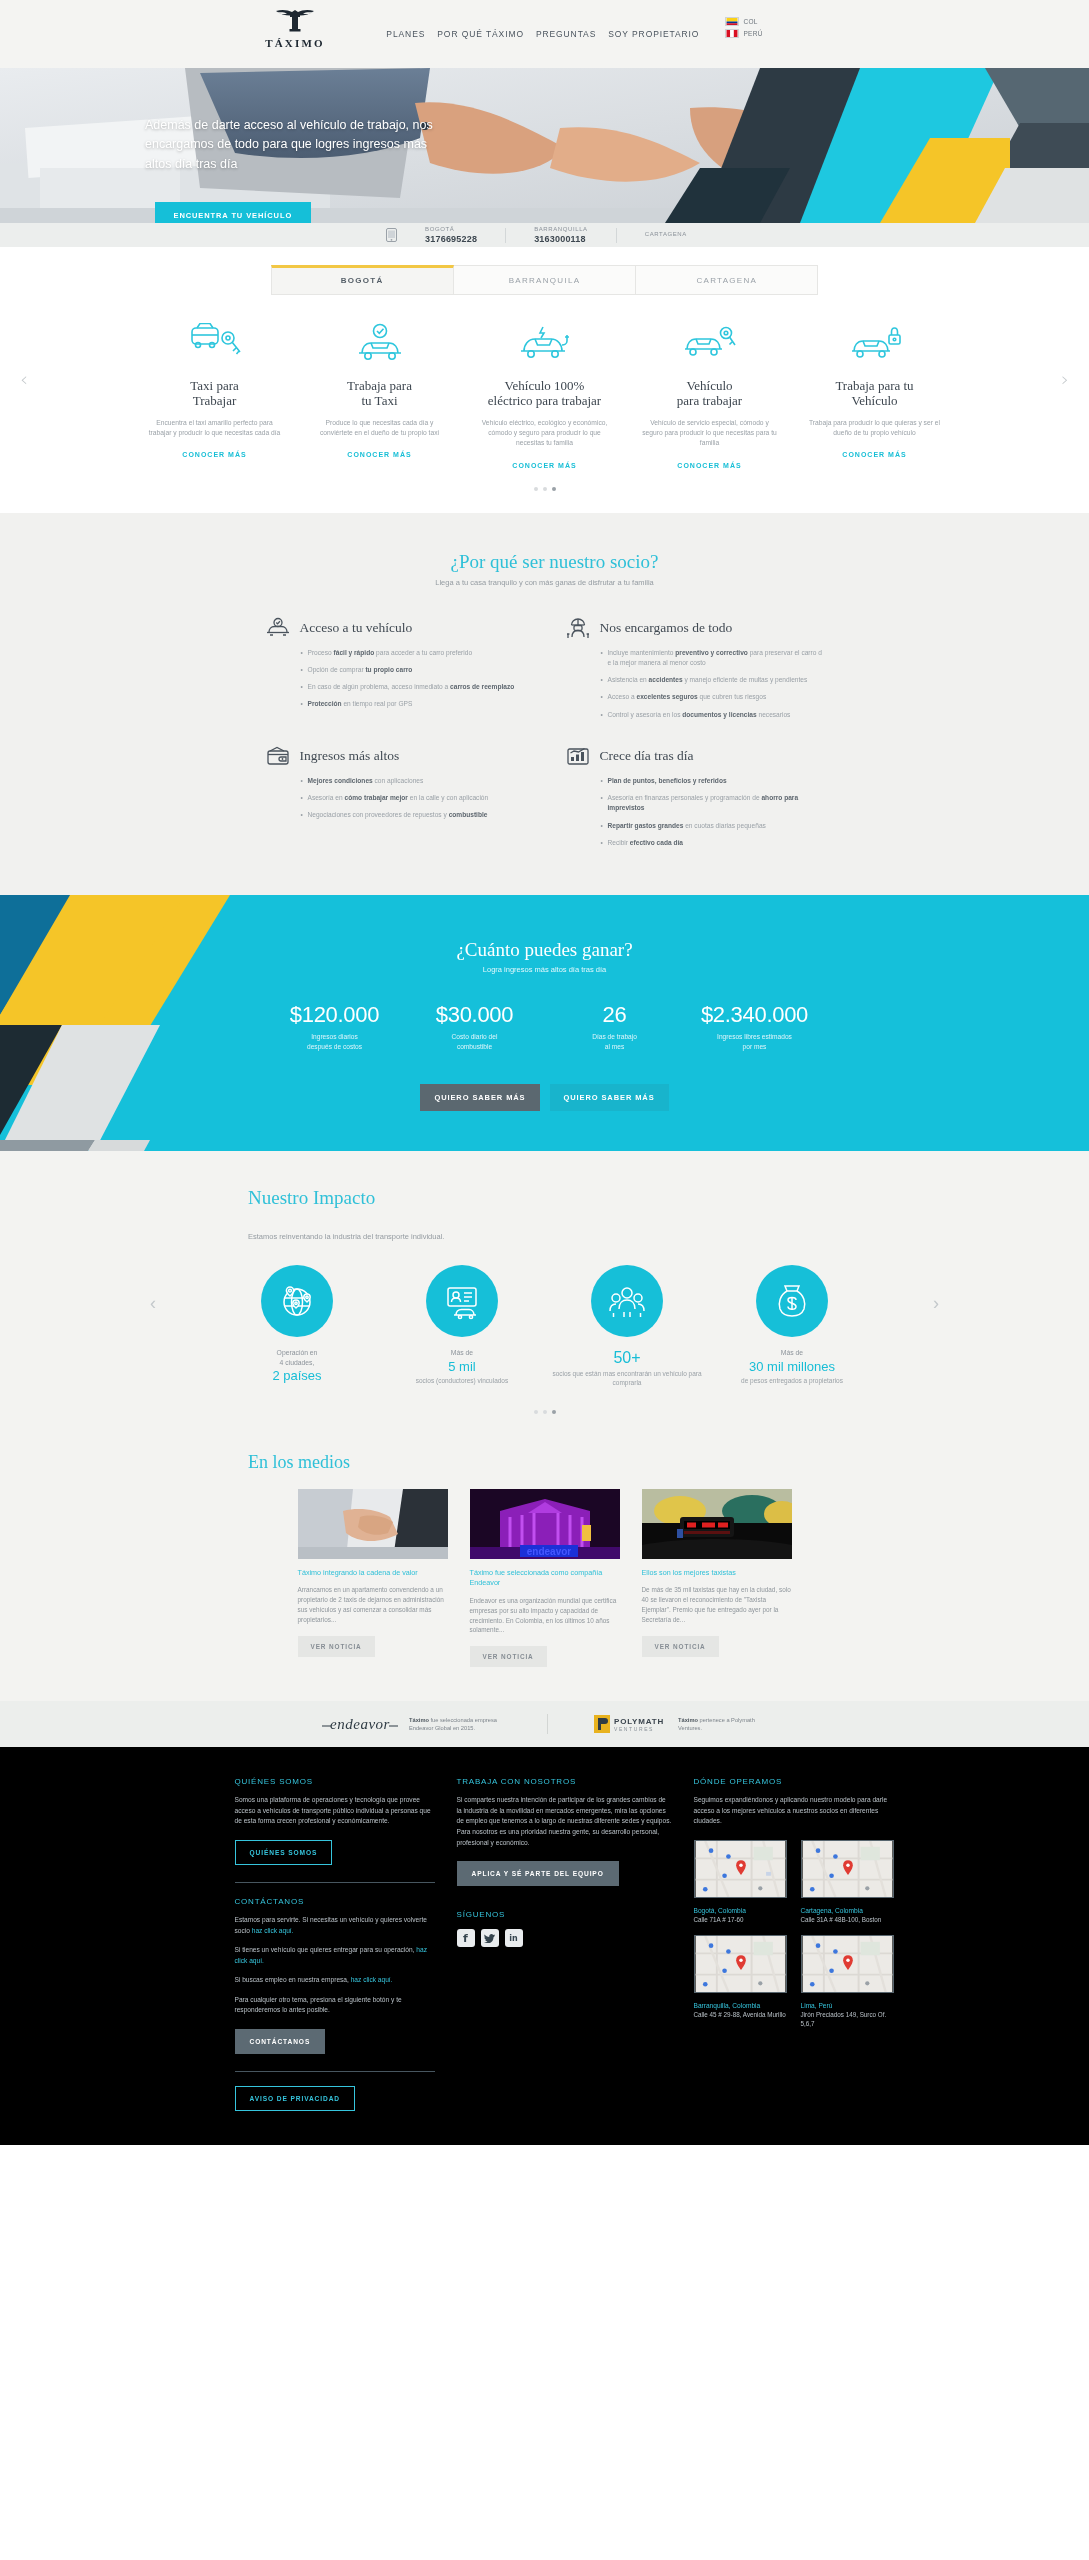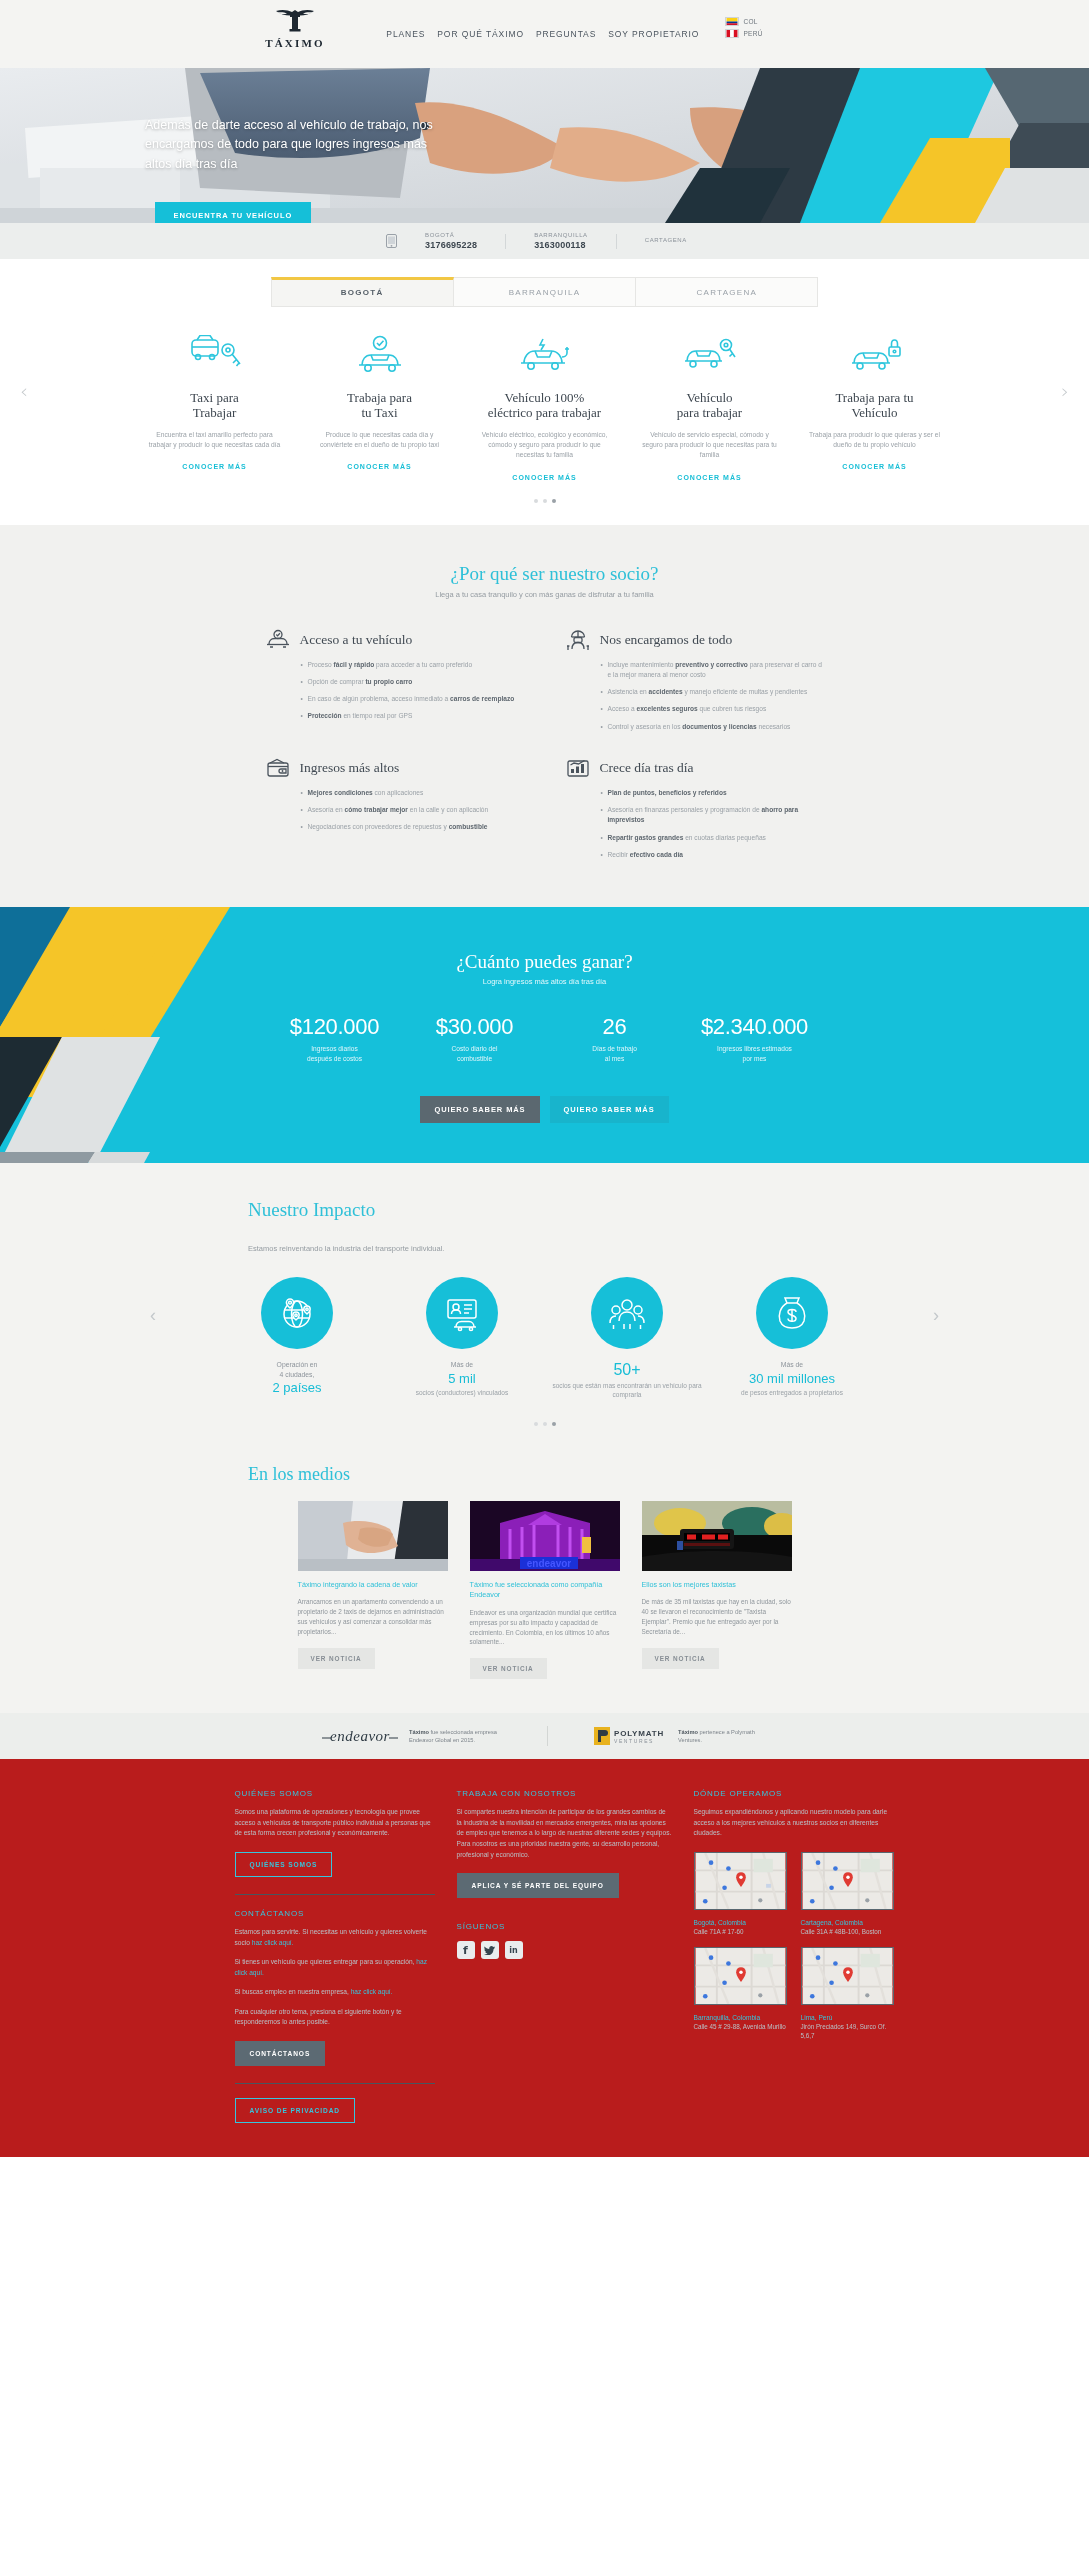--- a/index.html
+++ b/index.html
@@ -47,21 +47,21 @@
   .btn {
     border: none; cursor: pointer; color: #fff; font-size: 7.5px; font-weight: 700;
     letter-spacing: .9px; padding: 9px 14px; text-transform: uppercase;
     font-family: "Liberation Sans", sans-serif;
   }
   .btn-cyan { background: #15bfd8; }
   .btn-orange { background: #f49b33; margin-left: 9px; }
 
   
   .phone-bar {
-    height: 36px; background: #eceeed; display: flex; align-items: center;
+    height: 24px; background: #eceeed; display: flex; align-items: center;
     justify-content: center; gap: 12px; position: relative;
   }
   .phone-item { display: flex; align-items: center; gap: 5px; padding: 0 16px; }
   .phone-item .lbl { font-size: 6px; color: #8a9199; letter-spacing: .6px; text-transform: uppercase; line-height:1.25;}
   .phone-item .num { font-size: 9px; color: #3d4750; font-weight: 700; letter-spacing: .2px; }
   .phone-sep { width: 1px; height: 15px; background: #d3d7d8; }
 
   
   .tabs-wrap { background: #fff; padding-top: 18px; display: flex; justify-content: center; }
   .tabs { display: flex; width: 548px; }
@@ -175,21 +175,21 @@
   .partners {
     background: #eceeec; height: 46px; display: flex; align-items: center;
     justify-content: center; gap: 46px;
   }
   .ptn { display: flex; align-items: center; gap: 8px; }
   .ptn-txt { font-size: 5.7px; color: #7d848b; line-height: 1.45; max-width: 92px; }
   .ptn-txt b { color: #4d565e; font-weight: 700; }
   .ptn-divider { width: 1px; height: 20px; background: #d3d6d4; }
 
   
-  .footer { background: #b91c1c; padding: 30px 0 34px; }
+  .footer { background: #000000; padding: 30px 0 34px; }
   .footer-grid {
     width: 620px; margin: 0 auto; display: grid;
     grid-template-columns: 200px 215px 205px; gap: 0 22px;
   }
   .f-head { font-size: 8px; color: #36c5dd; letter-spacing: .8px; font-weight: 400; text-transform: uppercase; }
   .f-p { font-size: 6.6px; color: #b9c1c7; line-height: 1.6; margin-top: 9px; }
   .f-p a { color: #36c5dd; text-decoration: none; }
   .f-btn-outline {
     margin-top: 13px; background: transparent; border: 1px solid #36c5dd; color: #36c5dd;
     font-size: 6.6px; font-weight: 700; letter-spacing: .9px; padding: 8px 14px; cursor: pointer;

